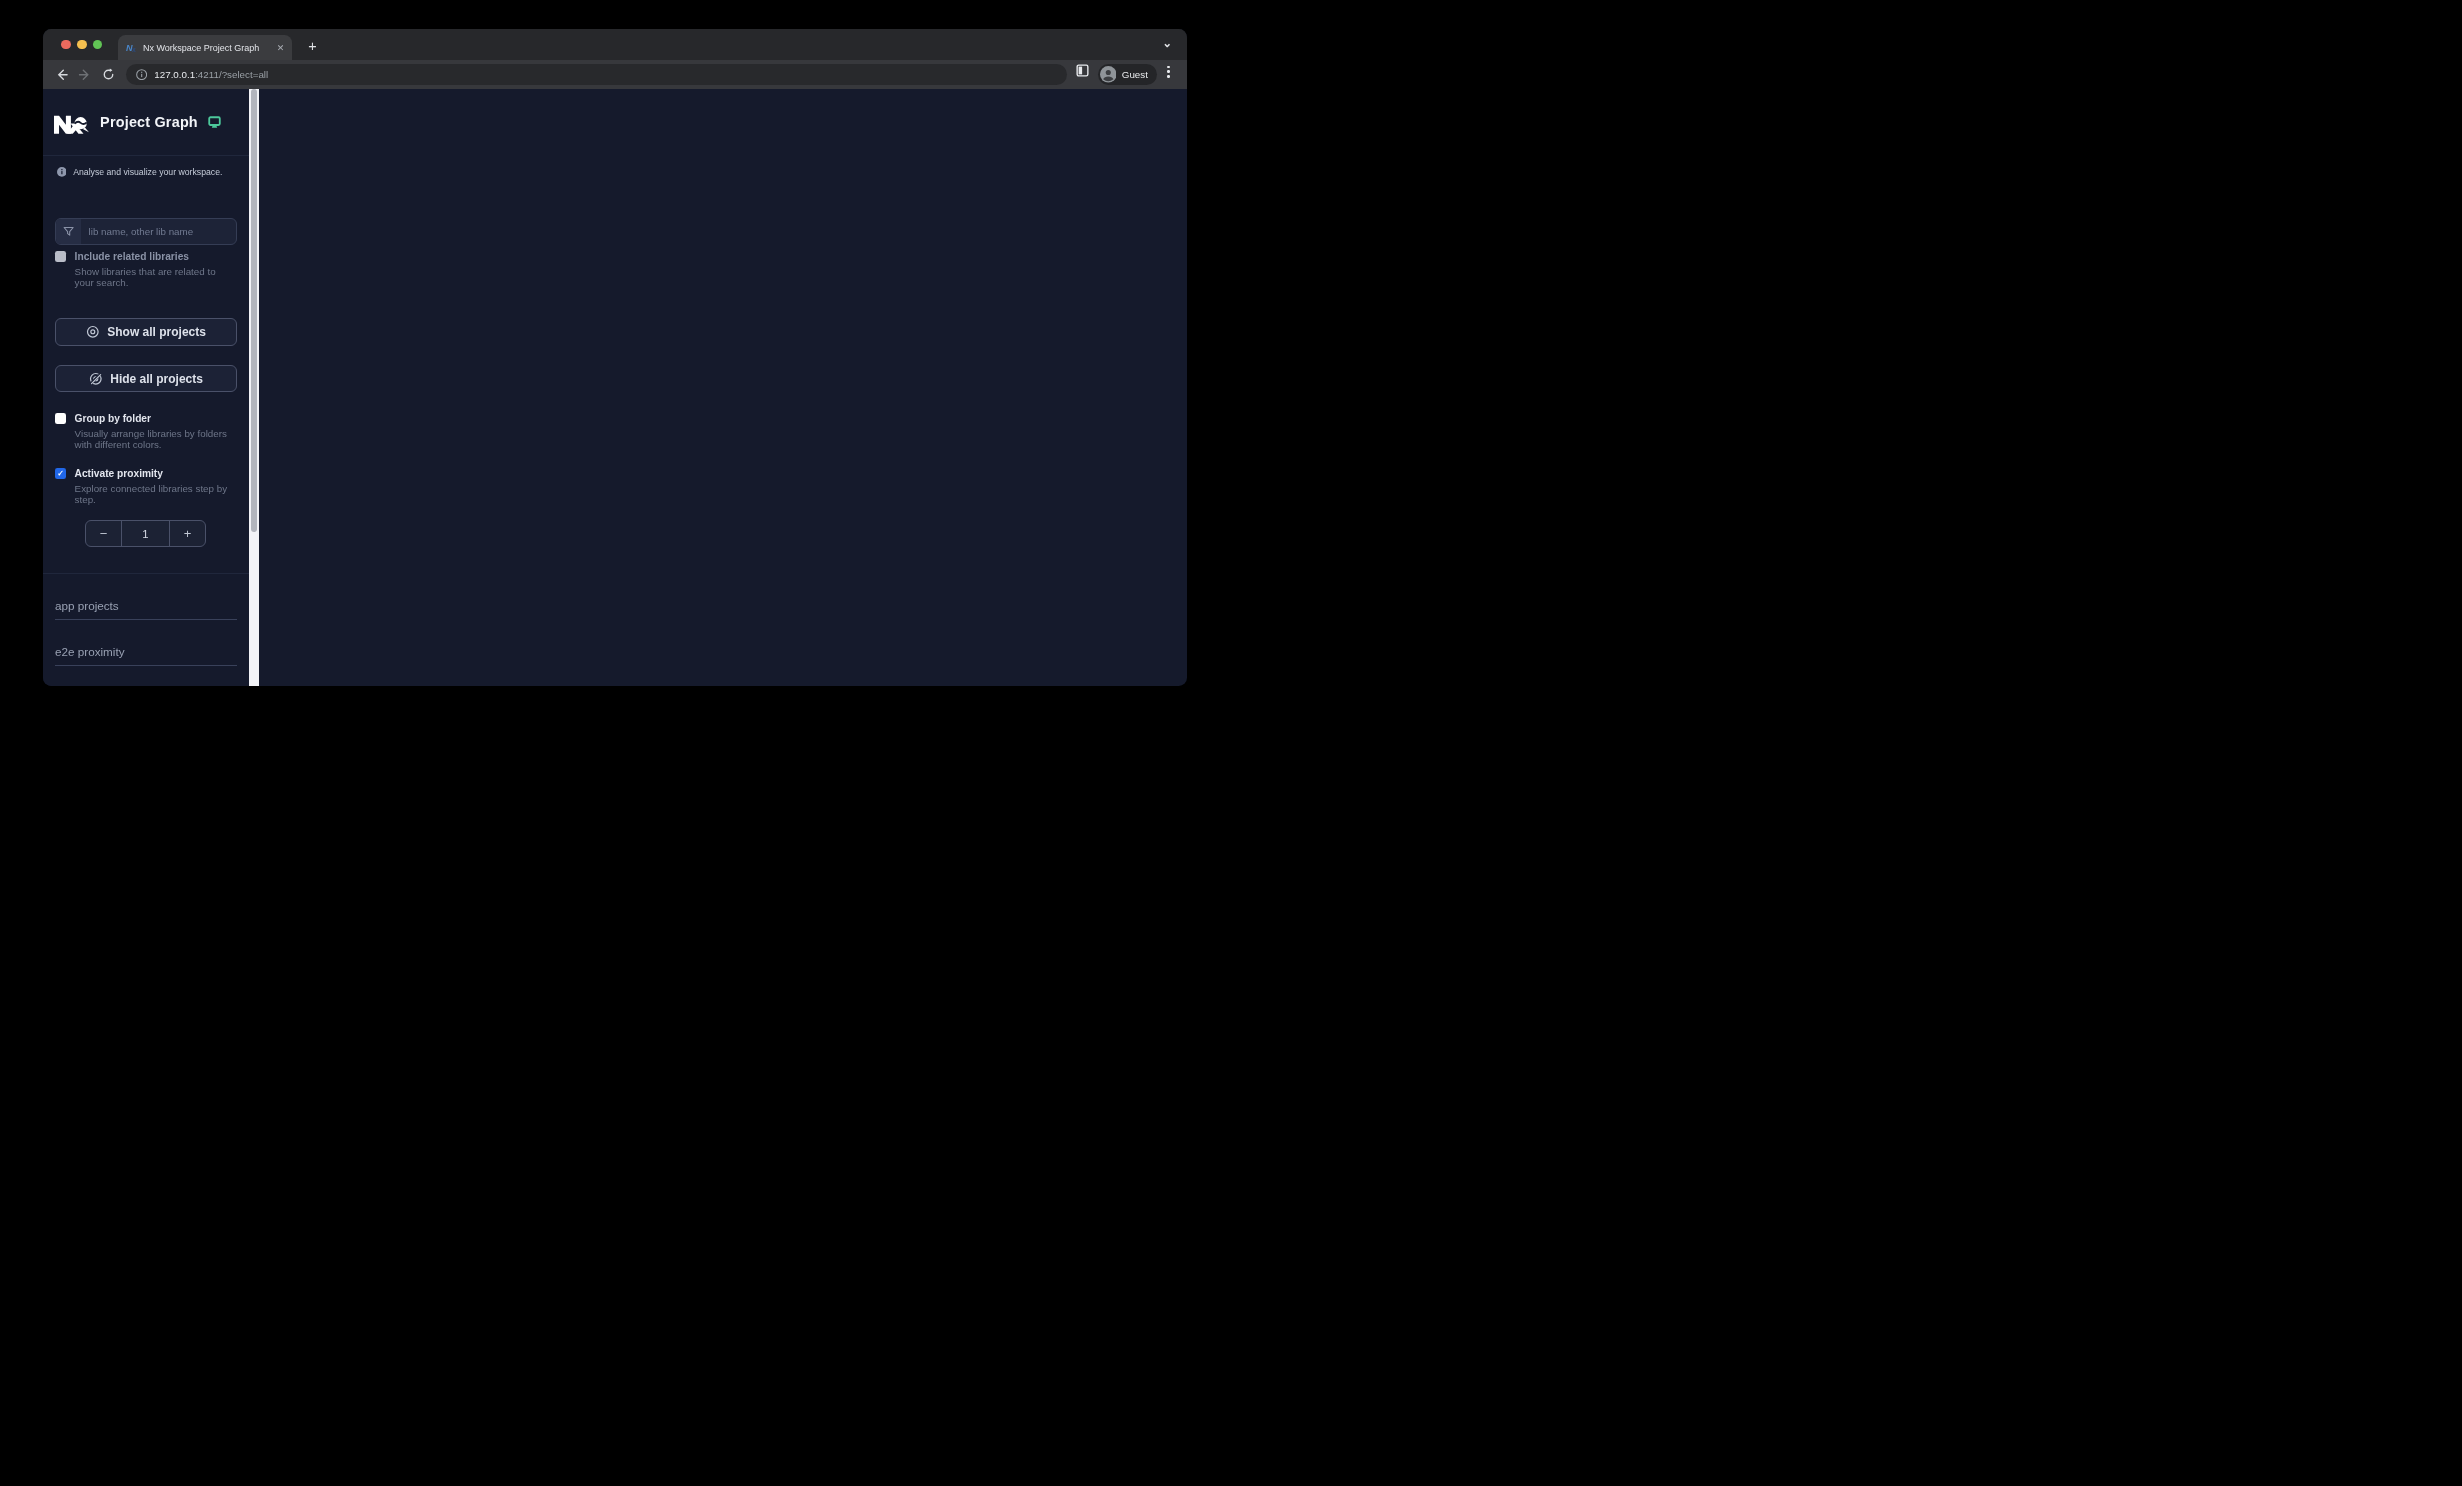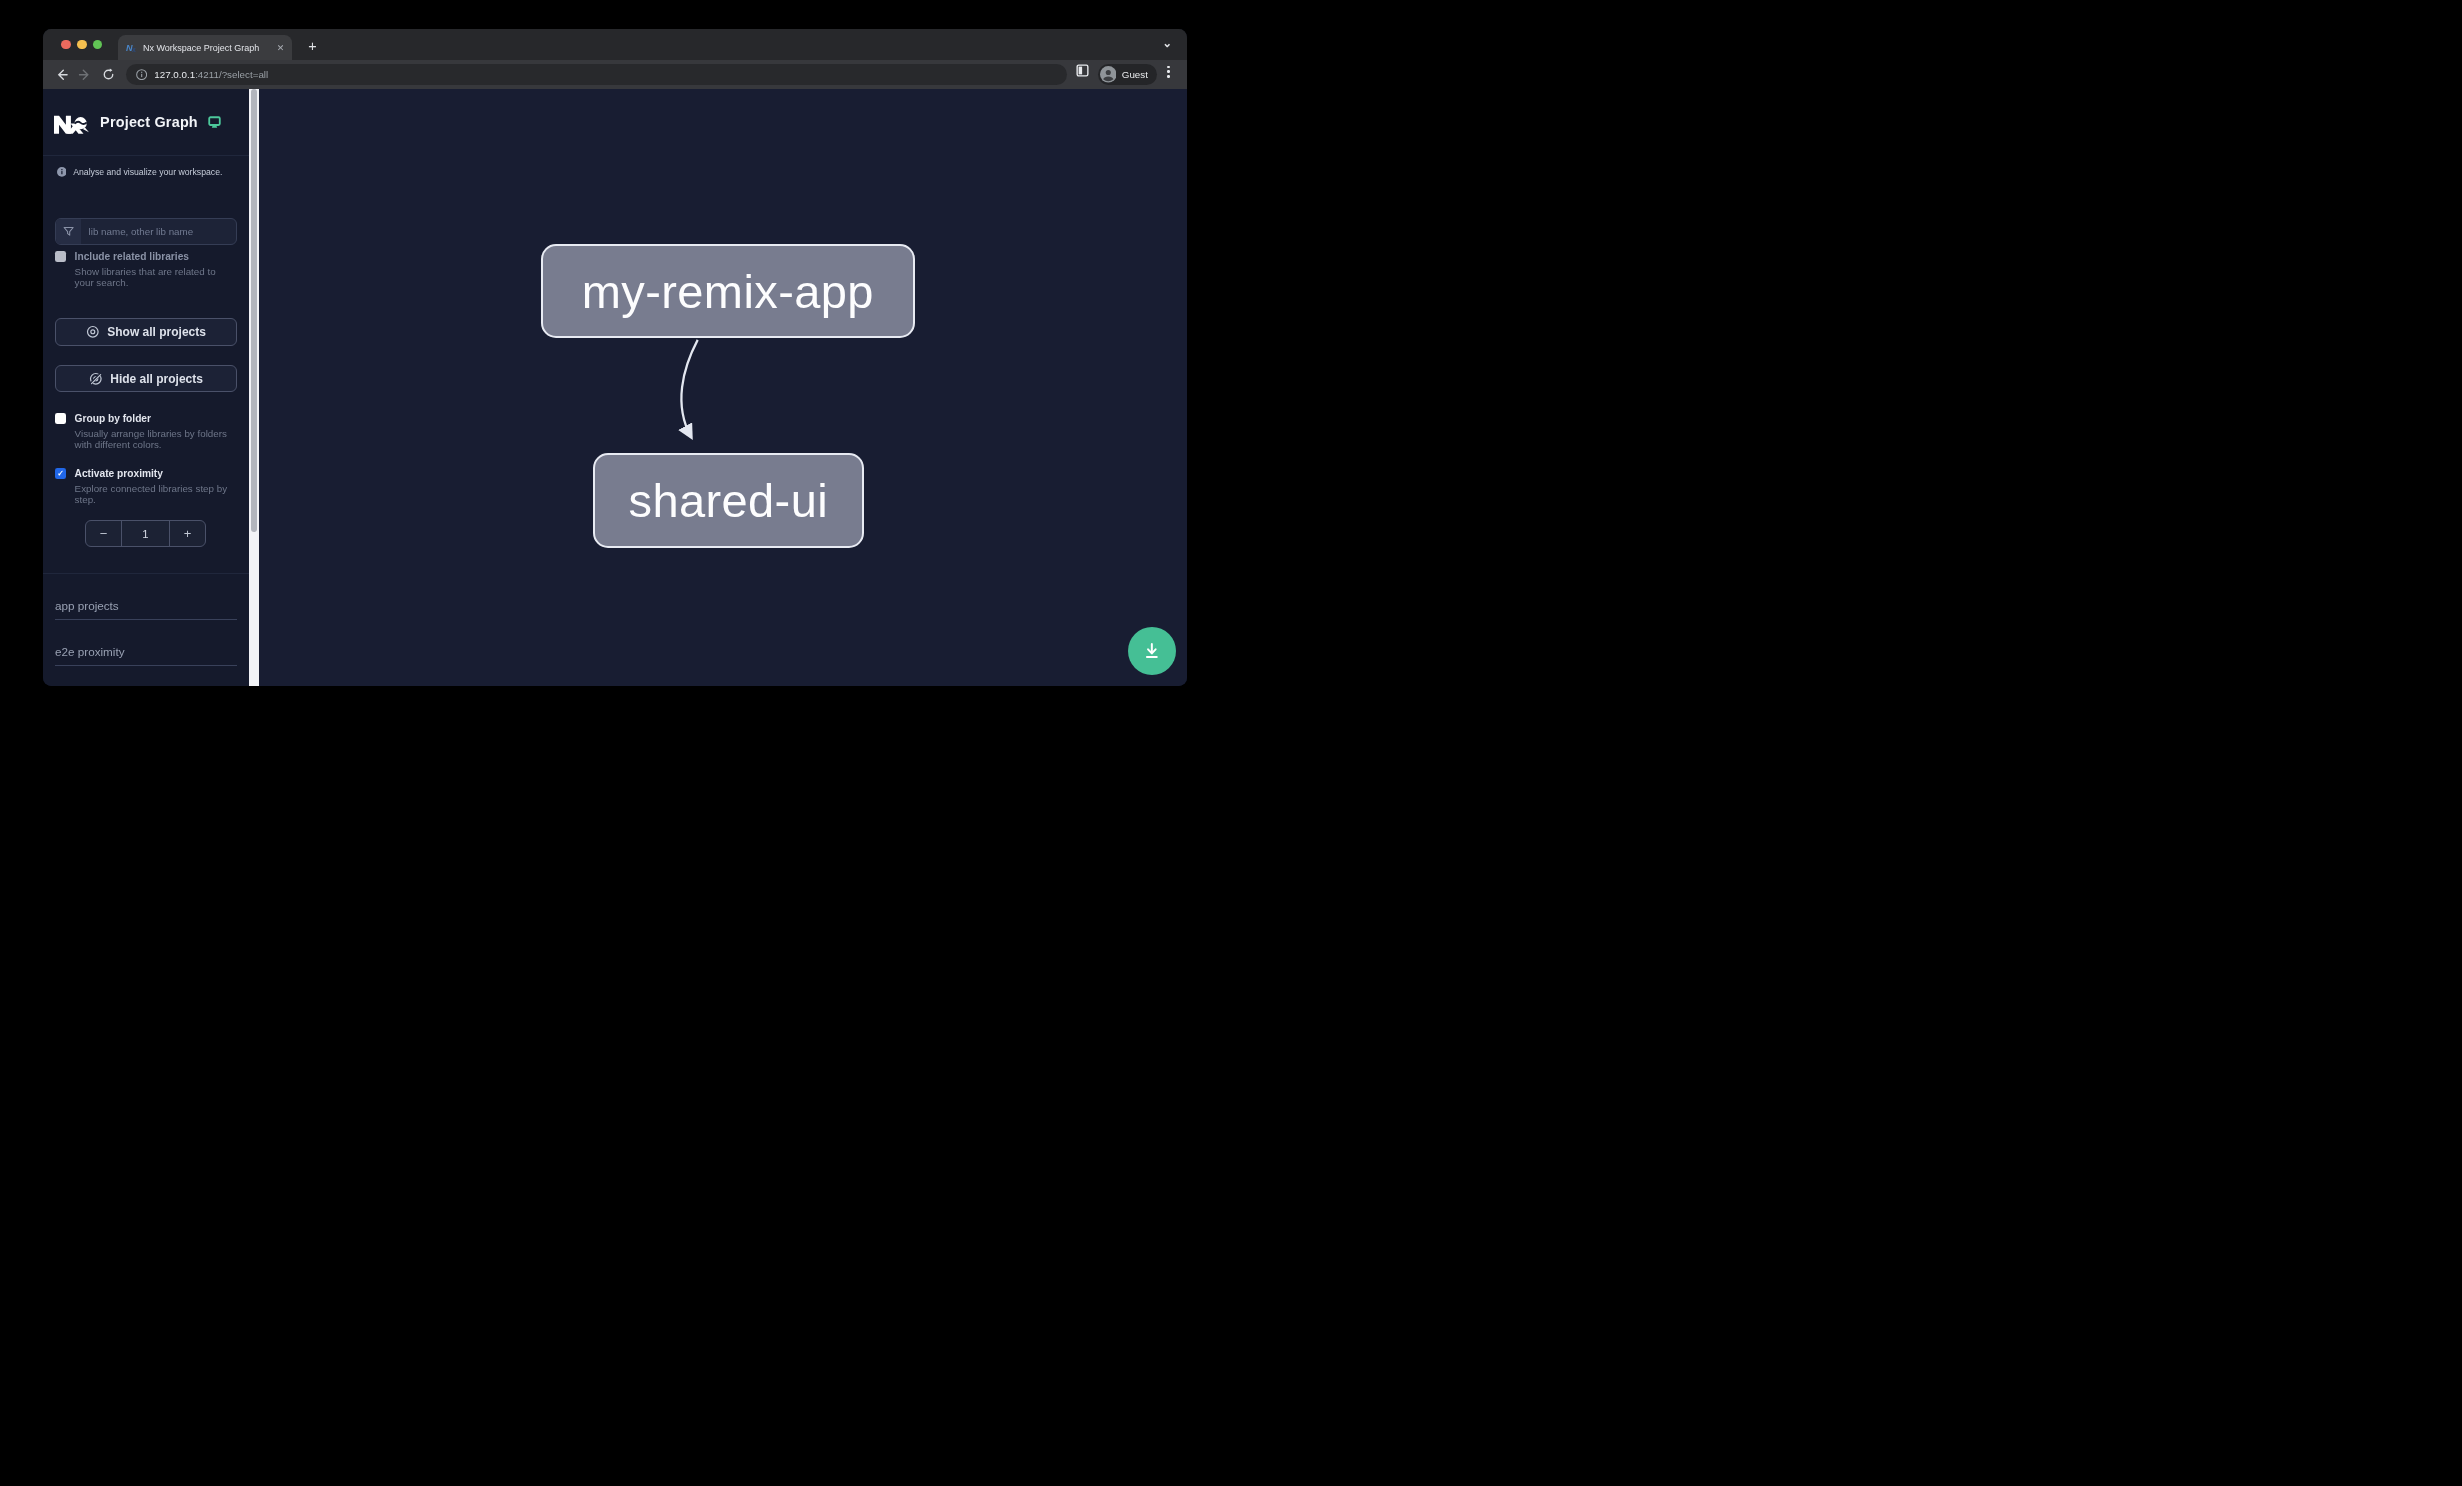--- a/index.html
+++ b/index.html
@@ -261,45 +261,15 @@
       <div class="proj-section" style="top:541px;height:36px;">
         <span>e2e proximity</span>
       </div>
 
     </aside>
 
     <div class="sb-scrollbar">
       <div class="sb-thumb"></div>
     </div>
 
-    <main class="canvas">
-
-      <svg class="edge-svg" width="928" height="597" viewBox="0 0 1227 790">
-        <defs>
-          <marker id="ah" viewBox="0 0 10 10" refX="7.5" refY="5" markerWidth="7" markerHeight="7" orient="auto">
-            <path d="M0 0 L10 5 L0 10 z" fill="#e3e7f0"></path>
-          </marker>
-        </defs>
-        <path d="M 580 332 C 560 370, 548 418, 571 460" stroke="#e3e7f0" stroke-width="3" fill="none" marker-end="url(#ah)"></path>
-      </svg>
-
-      <div class="node" style="left:282px;top:155px;width:374px;height:94px;">
-        <span>my-remix-app</span>
-      </div>
-
-      <div class="node" style="left:334px;top:364px;width:271px;height:95px;">
-        <span>shared-ui</span>
-      </div>
-
-      <div class="fab">
-        <span>
-          <svg width="19.7" height="19.7" viewBox="0 0 26 26">
-              <path d="M13 4 V15" stroke="#fff" stroke-width="2.6" stroke-linecap="round"></path>
-              <path d="M8 11 L13 16.4 L18 11" stroke="#fff" stroke-width="2.6" fill="none" stroke-linecap="round" stroke-linejoin="round"></path>
-              <path d="M6.5 21 H19.5" stroke="#fff" stroke-width="2.6" stroke-linecap="round"></path>
-            </svg>
-        </span>
-      </div>
-
-    </main>
   </div>
 </div>
 
 
 </body></html>

